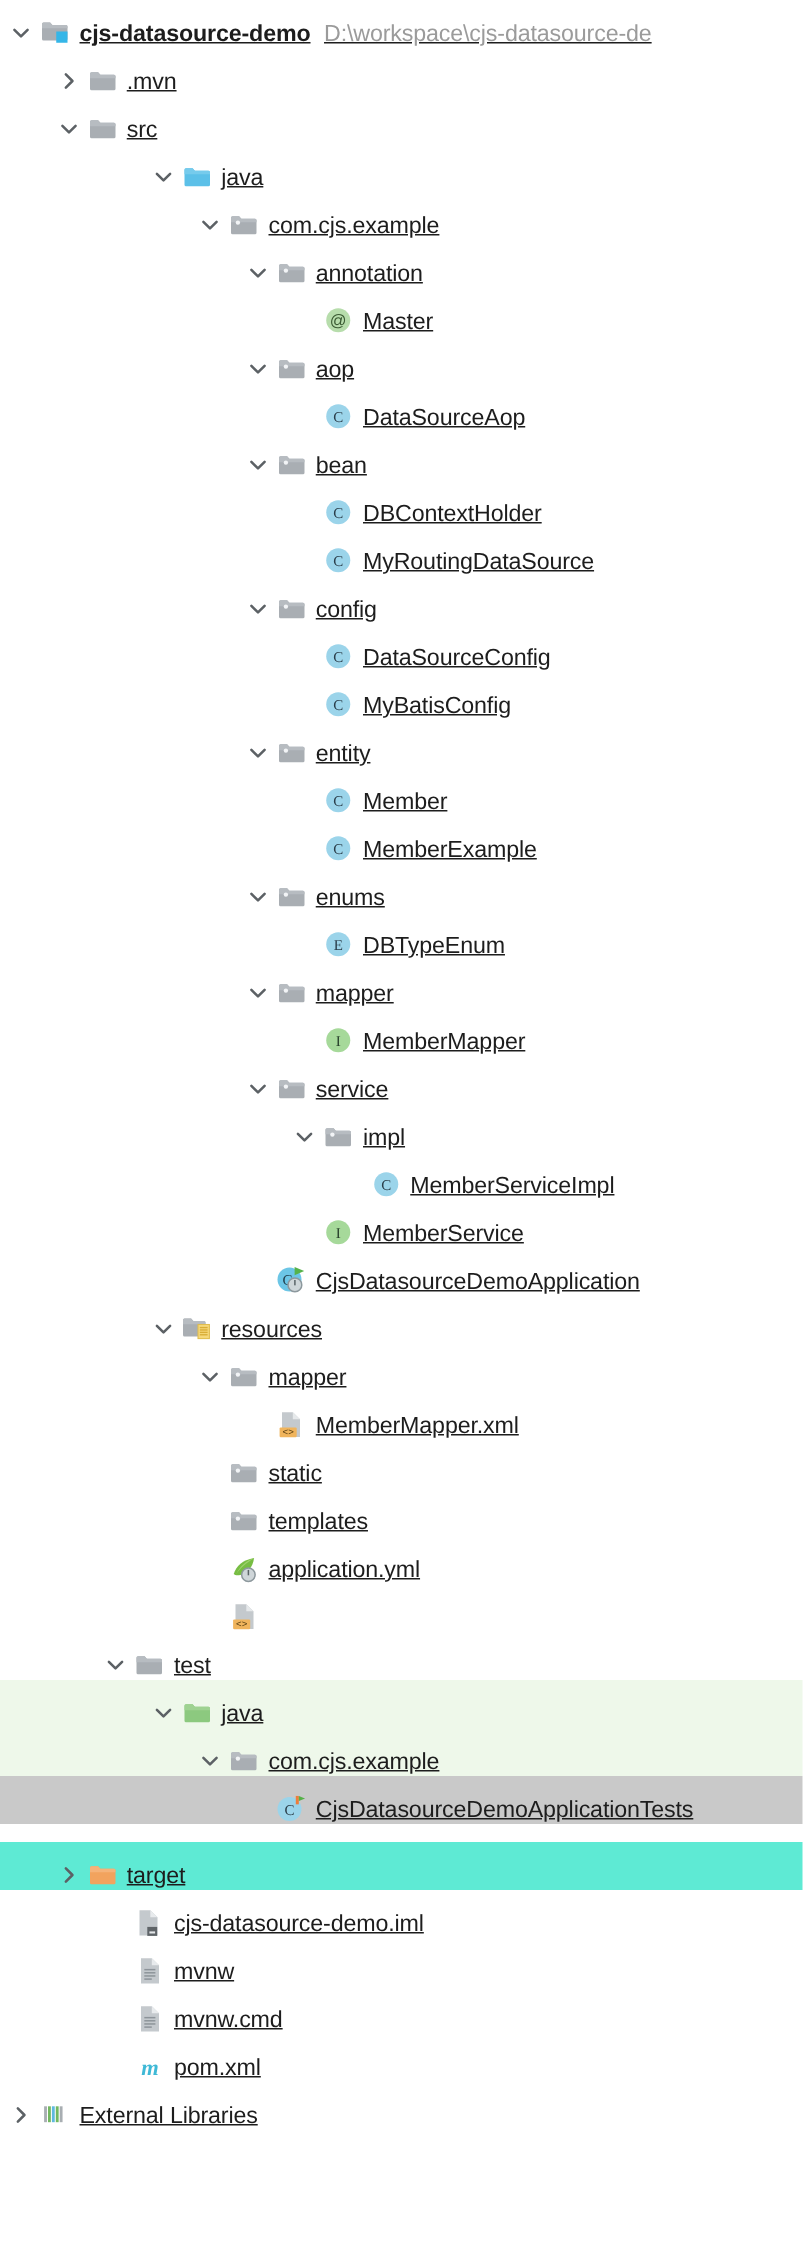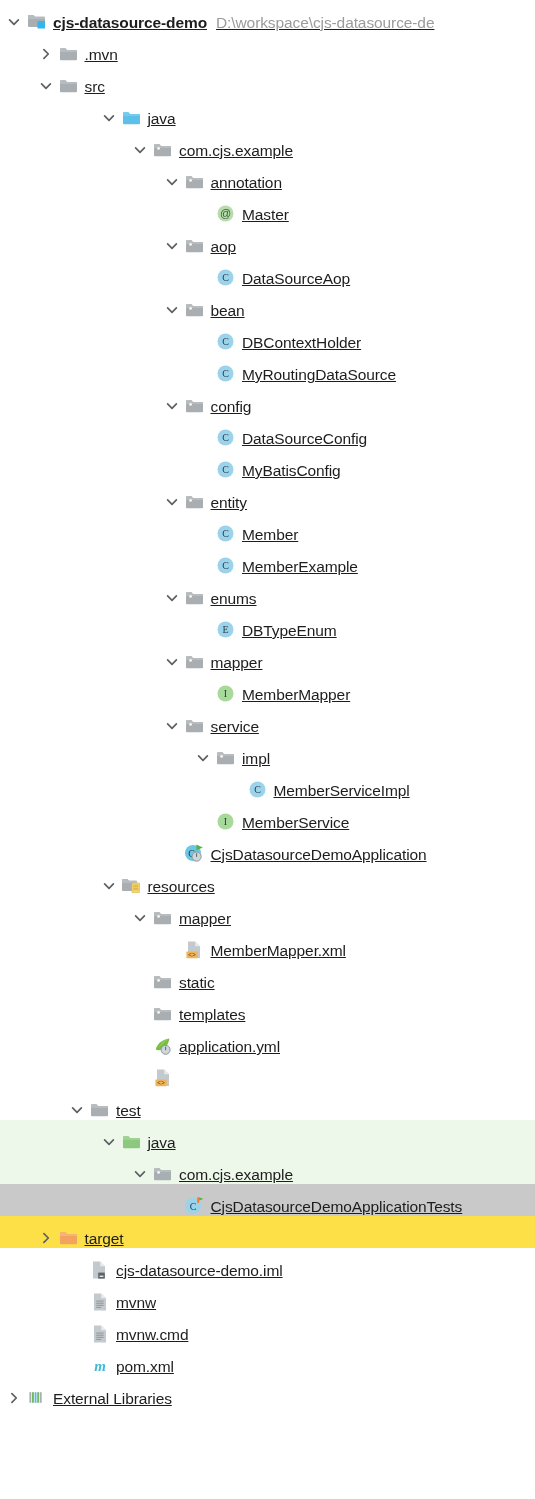--- a/index.html
+++ b/index.html
@@ -25,21 +25,21 @@
   .row {
     height: 32px;
     display: flex;
     align-items: flex-end;
     white-space: nowrap;
     position: relative;
     box-sizing: border-box;
     text-decoration: underline;
   }
   .row.bg-test   { background: #eef8ea; }
-  .row.bg-target { background: #fde047; }
+  .row.bg-target { background: #5eead4; margin-top: 12px; }
   .row.bg-sel    { background: #c9c9c9; }
 
   
   .indent { flex: 0 0 auto; height: 1px; }
 
   
   .chev {
     flex: 0 0 auto;
     width: 20px;
     height: 20px;

